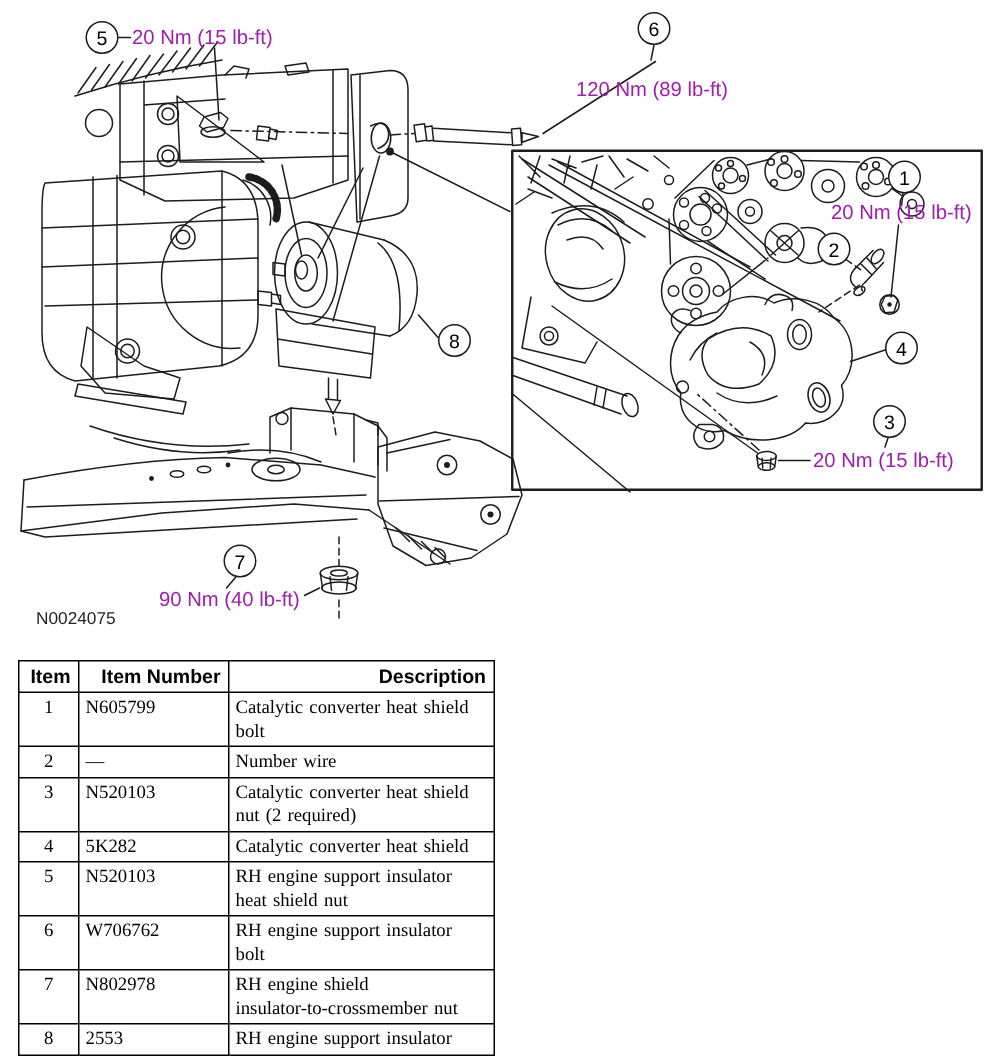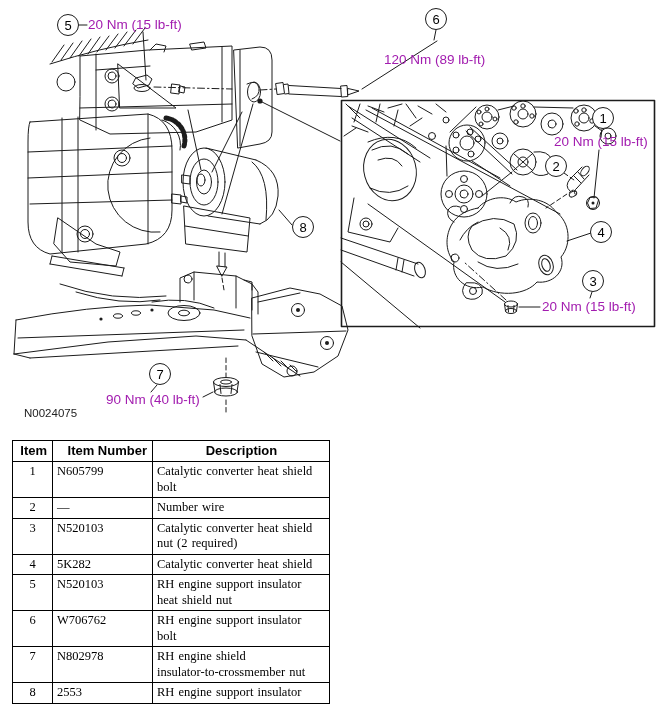--- a/index.html
+++ b/index.html
@@ -13,21 +13,21 @@
   .ds{stroke-dasharray:4.5 3;}
   .teeth{stroke-width:5;stroke-dasharray:2.2 2.2;}
   .thick{stroke-width:1.6;}
   .co{position:absolute;width:22px;height:22px;border:1.4px solid #1c1c1c;border-radius:50%;
       background:#fff;font:13px/21px "Liberation Sans",sans-serif;text-align:center;box-sizing:border-box;}
   .lbl{position:absolute;font:13.5px/16px "Liberation Sans",sans-serif;color:#a21caf;white-space:nowrap;}
   .imgnum{position:absolute;font:11.5px/13px "Liberation Sans",sans-serif;color:#222;}
   table.parts{position:absolute;left:12px;top:440px;border-collapse:collapse;background:#fff;}
   table.parts th,table.parts td{border:1.5px solid #000;}
   table.parts th{font:bold 13px/16px "Liberation Sans",sans-serif;padding:2px 5px;text-align:right;}
-  table.parts th.desc-h{text-align:center;padding-left:6px;}
+  table.parts th.desc-h{text-align:right;padding-left:6px;}
   table.parts td{font:12.5px/15.5px "Liberation Serif",serif;padding:2px 4px;vertical-align:top;}
   td.item{text-align:center;padding:2px 0;}
   td.part{padding-left:6px;}
   td.desc{white-space:pre-line;word-spacing:1px;padding-left:6px;margin-left:16px;}
 </style>
 </head>
 <body>
 
 <div class="page">
 

